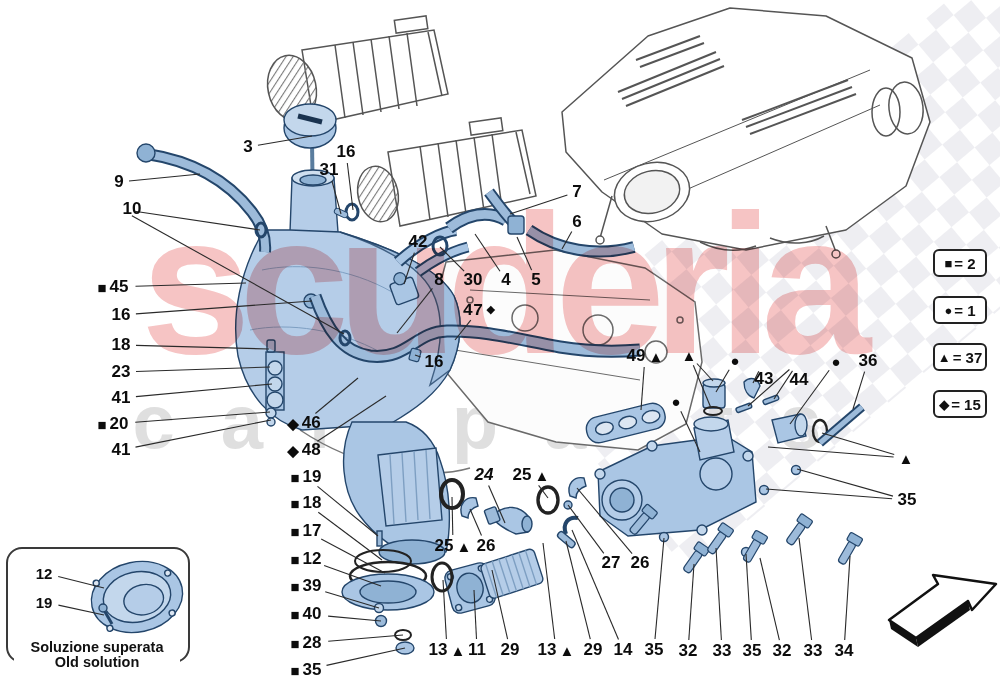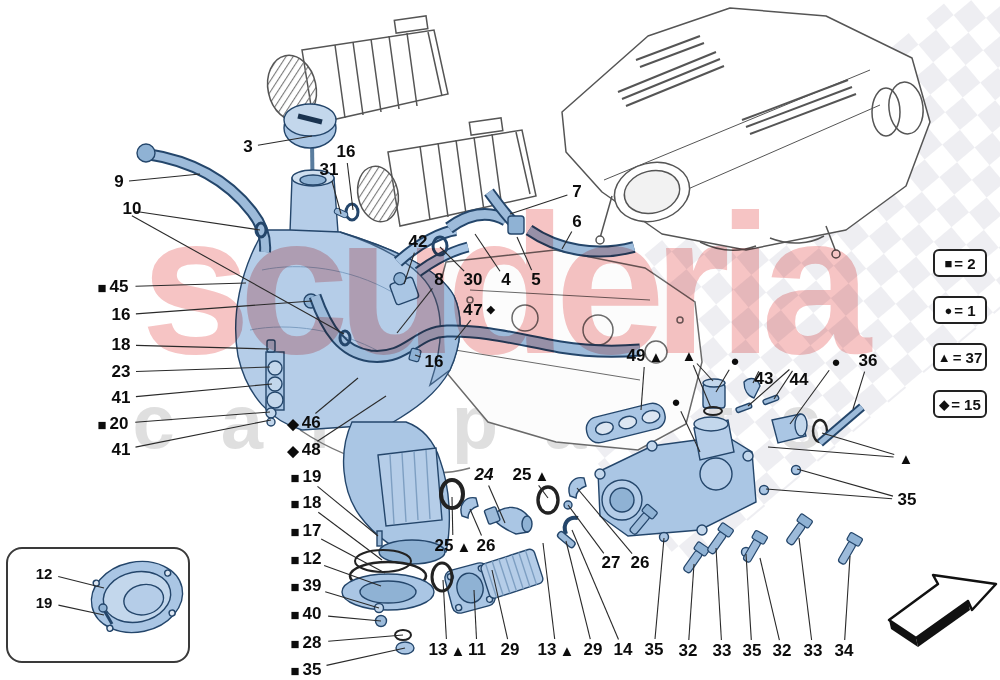--- a/index.html
+++ b/index.html
@@ -573,14 +573,18 @@
         <span class="lg-sym">▲</span>
         <span>= 37</span>
       </div>
       <div class="legend-box">
         <span class="lg-sym">◆</span>
         <span>= 15</span>
       </div>
     </div>
 
   <div id="inset-box"></div>
+  <div id="inset-caption">
+    <div>Soluzione superata</div>
+    <div>Old solution</div>
+  </div>
 
 </div>
 
 </body></html>

